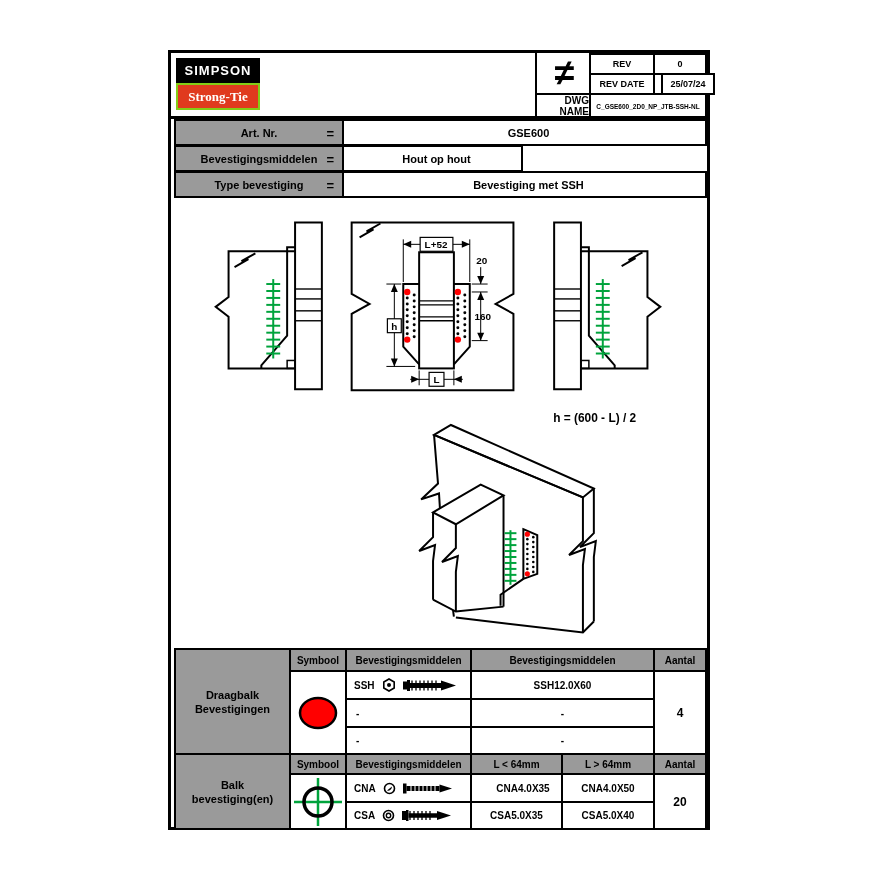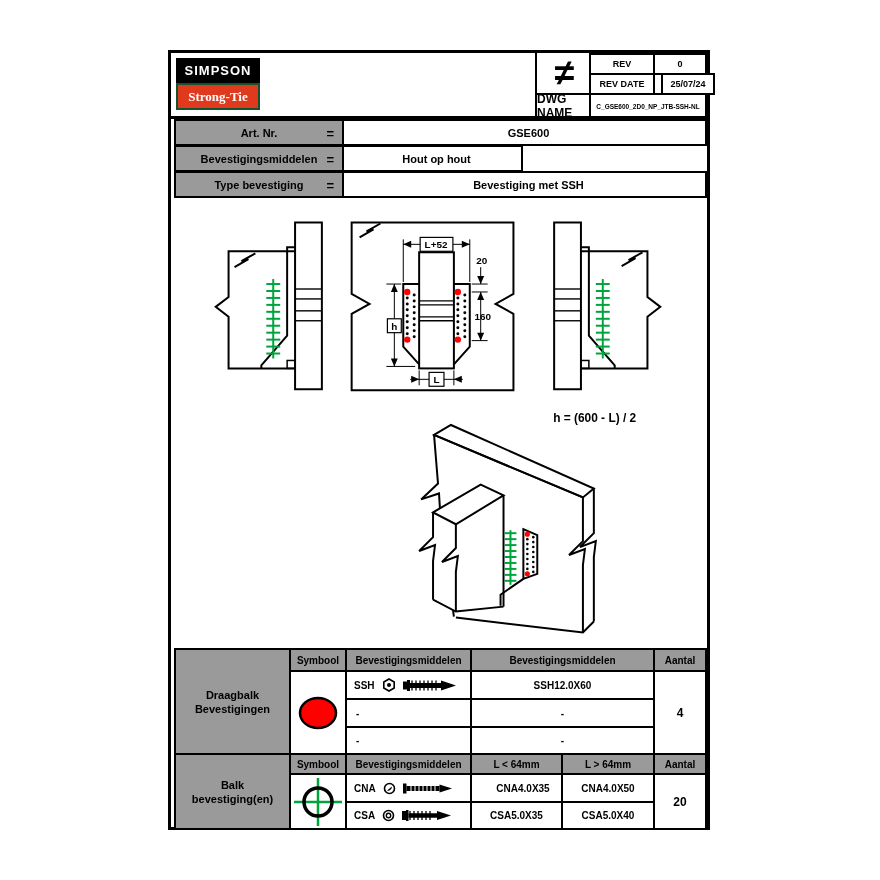--- a/index.html
+++ b/index.html
@@ -9,28 +9,28 @@
   .frame{position:absolute;left:168px;top:50px;width:542px;height:780px;border:3px solid #000;background:#fff;}
   .abs{position:absolute;}
   .cell{position:absolute;border:2px solid #000;display:flex;align-items:center;justify-content:center;
         font-weight:bold;background:#fff;}
   .gray{background:#9a9a9a;}
   .hline{position:absolute;background:#000;height:2px;}
   
   .logo{position:absolute;left:5px;top:5px;width:84px;height:52px;}
   .logo-top{height:25px;background:#000;color:#fff;display:flex;align-items:center;justify-content:center;
             font-weight:bold;font-size:13px;letter-spacing:1px;}
-  .logo-bottom{height:27px;background:#e03a1e;border:2px solid #14532d;color:#fff;display:flex;align-items:center;
+  .logo-bottom{height:27px;background:#e03a1e;border:2px solid #84cc16;color:#fff;display:flex;align-items:center;
             justify-content:center;font-weight:bold;font-size:13px;font-family:"Liberation Serif",serif;}
   .title-cell{position:absolute;left:90px;top:0;width:272px;height:62px;display:flex;align-items:center;justify-content:center;}
   .title-text{font-size:22px;font-weight:bold;border-bottom:3px solid #000;padding:0 4px 2px 4px;}
   .neq-cell{position:absolute;left:364px;top:0;width:56px;height:42px;border-left:2px solid #000;border-bottom:2px solid #000;
             display:flex;align-items:center;justify-content:center;font-size:36px;font-weight:bold;font-style:italic;}
   .rev-small{font-size:9px;}
-  .dwg-small{font-size:12px;}
+  .dwg-small{font-size:10px;text-align:right;}
   .dwg-val{font-size:6.5px;}
   
   .eq-sign{position:absolute;right:8px;top:50%;transform:translateY(-50%);font-weight:bold;font-size:13px;}
   .info-label{font-size:11px;}
   .info-value{font-size:11px;padding-left:8px;}
   
   .th{font-size:10px;}
   .td{font-size:10px;}
   .fastener-row{justify-content:flex-start;padding-left:7px;gap:7px;}
   .dash-left{justify-content:flex-start;padding-left:9px;}

